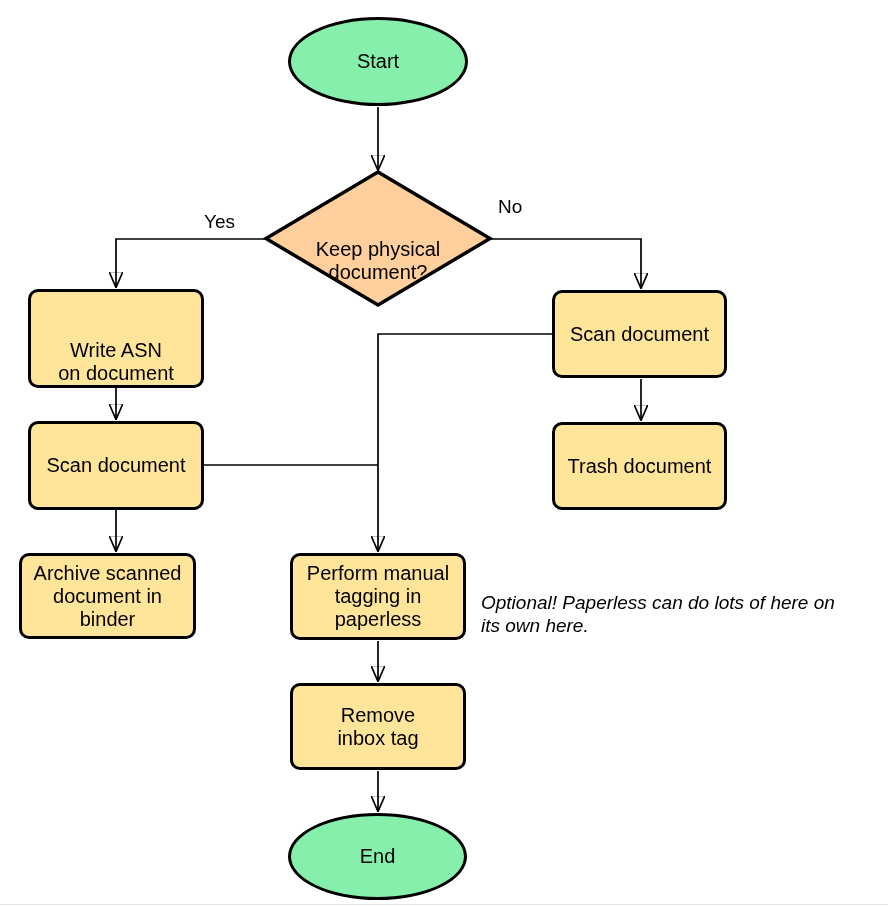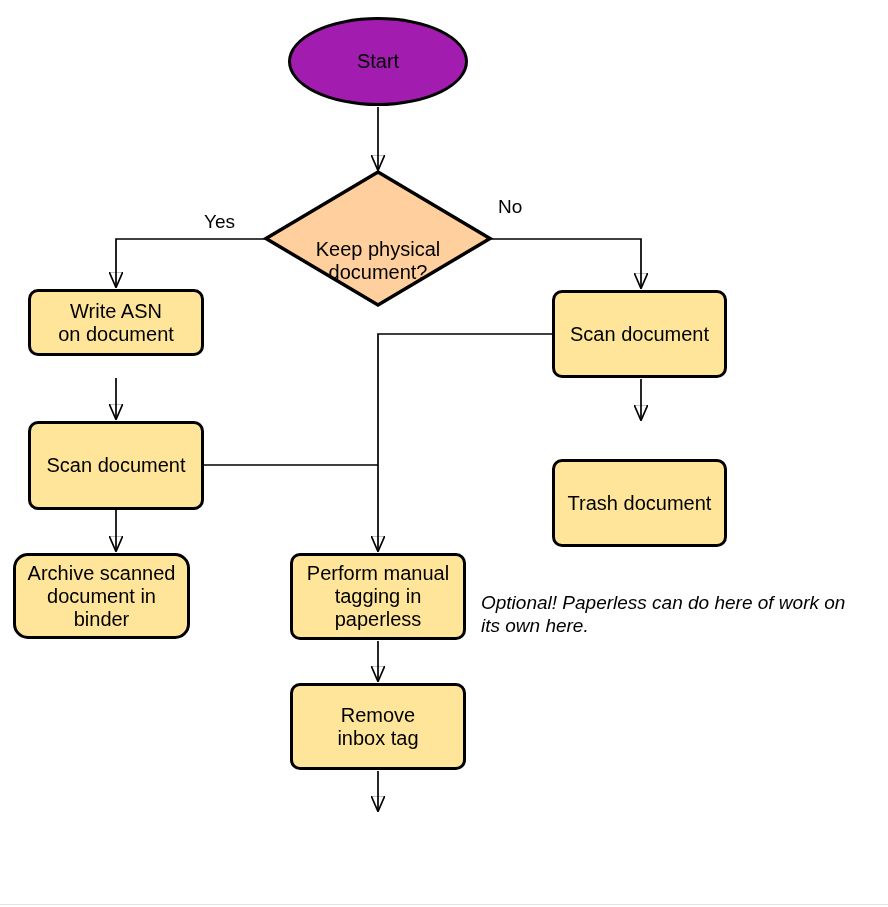--- a/index.html
+++ b/index.html
@@ -25,21 +25,21 @@
     line-height: 23px;
     white-space: pre-line;
     box-sizing: border-box;
   }
   .process {
     background: #ffe599;
     border: 3px solid #000000;
     border-radius: 10px;
   }
   .terminator {
-    background: #a21caf;
+    background: #86efac;
     border: 3.5px solid #000000;
     border-radius: 50%;
   }
   .decision { background: transparent; }
   .decision svg { position: absolute; left: 0; top: 0; overflow: visible; }
   .decision polygon { fill: #ffd09e; stroke: #000000; stroke-width: 3.5; }
   .decision .label { position: relative; margin-top: 44px; }
 
   .edge-label {
     position: absolute;
@@ -92,53 +92,56 @@
     <svg width="228" height="137" viewBox="0 0 228 137">
       <polygon points="114,2 226,68.5 114,135 2,68.5"></polygon>
     </svg>
     <span class="label">Keep physical
 document?</span>
   </div>
 
   <span class="edge-label" style="left:204px; top:211px;">Yes</span>
   <span class="edge-label" style="left:498px; top:196px;">No</span>
 
-  <div class="node process" style="left:28px; top:289px; width:176px; height:67px;">
+  <div class="node process" style="left:28px; top:289px; width:176px; height:99px;align-items:flex-end;">
     <span class="label">Write ASN
 on document</span>
   </div>
 
   <div class="node process" style="left:28px; top:421px; width:176px; height:89px;">
     <span class="label">Scan document</span>
   </div>
 
-  <div class="node process" style="left:13px; top:553px; width:177px; height:86px;border-radius:15px;">
+  <div class="node process" style="left:19px; top:553px; width:177px; height:86px;">
     <span class="label">Archive scanned
 document in
 binder</span>
   </div>
 
   <div class="node process" style="left:552px; top:290px; width:175px; height:88px;">
     <span class="label">Scan document</span>
   </div>
 
-  <div class="node process" style="left:552px; top:422px; width:175px; height:88px;margin-top:37px;">
+  <div class="node process" style="left:552px; top:422px; width:175px; height:88px;">
     <span class="label">Trash document</span>
   </div>
 
   <div class="node process" style="left:290px; top:683px; width:176px; height:87px;">
     <span class="label">Remove
 inbox tag</span>
   </div>
 
   <div class="node process" style="left:290px; top:553px; width:176px; height:87px;">
     <span class="label">Perform manual
 tagging in
 paperless</span>
   </div>
 
+  <div class="node terminator" style="left:288px; top:813px; width:179px; height:87px;">
+    <span class="label">End</span>
+  </div>
 
-  <div class="note" style="left:481px; top:591px;">Optional! Paperless can do here of work on
+  <div class="note" style="left:481px; top:591px;">Optional! Paperless can do lots of here on
 its own here.</div>
 
   <div class="bottom-rule"></div>
 
 </div>
 
 </body></html>

